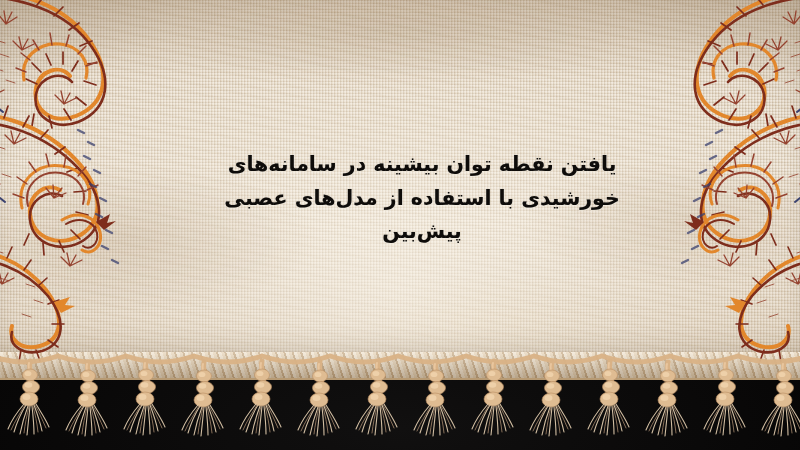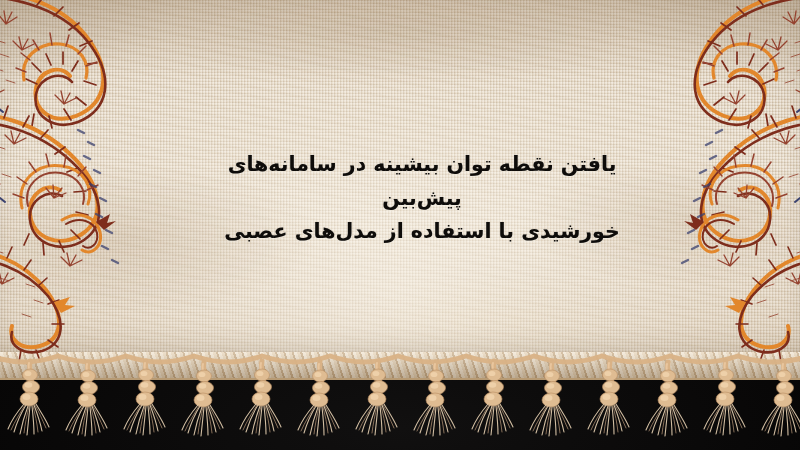--- a/index.html
+++ b/index.html
@@ -254,22 +254,22 @@
                    M 20,148 l 9,3 M 30,162 l 9,3 M 24,176 l 9,3 M 36,190 l 9,3
                    M 18,252 l 9,3 M 28,266 l 9,3 M 22,280 l 9,3 M 34,294 l 9,3
                    M 60,300 l 9,3 M 68,316 l 9,3 M 56,330 l 9,3"></path>
         </g>
       </g>
     </svg>
   </div>
 
   <div class="title">
     <span class="ln">یافتن نقطه توان بیشینه در سامانه‌های</span>
+    <span class="ln">خورشیدی با استفاده از مدل‌های عصبی</span>
     <span class="ln">پیش‌بین</span>
-    <span class="ln">خورشیدی با استفاده از مدل‌های عصبی</span>
   </div>
 
   <div class="fringe">
     <svg viewBox="0 0 800 98" aria-hidden="true">
       <defs>
         <g id="tassel">
 
           <path class="cord" d="M 0,0 C -2,8 3,13 1,21 C -1,29 3,34 1,42"></path>
           <path class="cord-hi" d="M -1,2 C -3,9 2,14 0,22 C -2,30 2,35 0,42" opacity=".7"></path>
 

